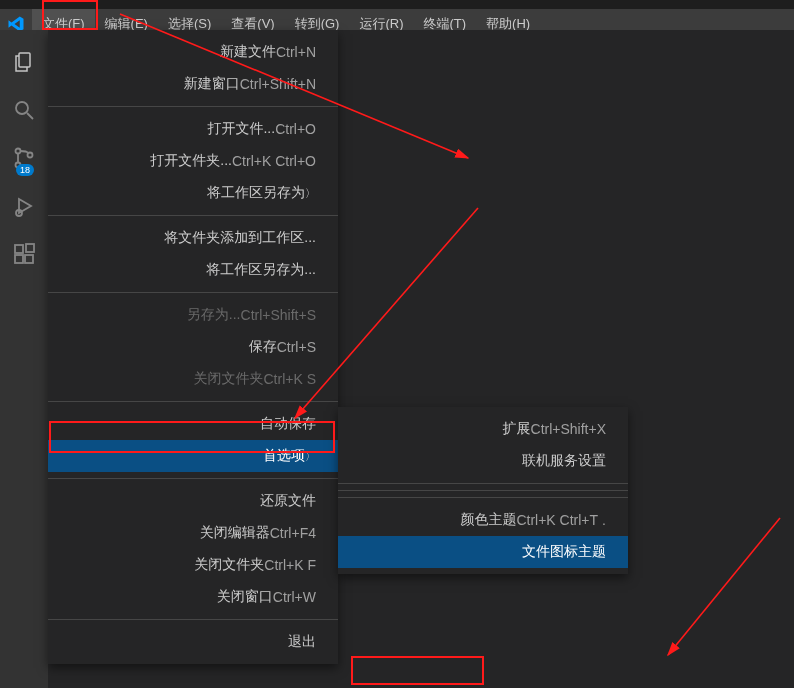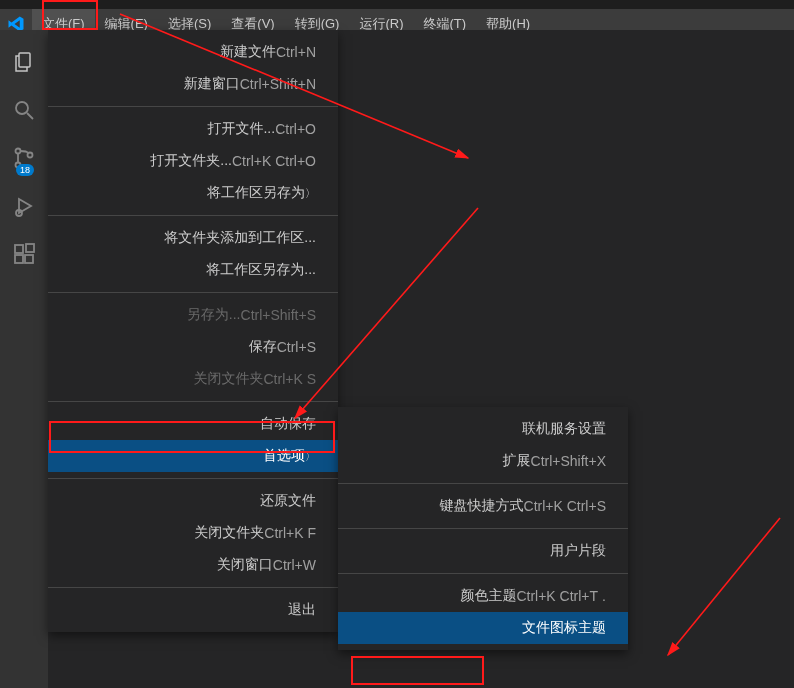--- a/index.html
+++ b/index.html
@@ -273,53 +273,49 @@
     <div class="row highlight">
       <span>首选项</span>
       <span class="chev">〉</span>
     </div>
     <div class="sep"></div>
     <div class="row">
       <span>还原文件</span>
       <span class="shortcut"></span>
     </div>
     <div class="row">
+      <span>关闭编辑器</span>
+      <span class="shortcut">Ctrl+F4</span>
+    </div>
+    <div class="row">
       <span>关闭文件夹</span>
       <span class="shortcut">Ctrl+K F</span>
     </div>
     <div class="row">
       <span>关闭窗口</span>
       <span class="shortcut">Ctrl+W</span>
     </div>
     <div class="sep"></div>
     <div class="row">
       <span>退出</span>
       <span class="shortcut"></span>
     </div>
   </div>
 
 <div class="dropdown sub" id="pref-dropdown">
     <div class="row">
-      <span>联机服务设置</span>
-      <span class="shortcut"></span>
-    </div>
-    <div class="row">
       <span>扩展</span>
       <span class="shortcut">Ctrl+Shift+X</span>
     </div>
-    <div class="sep"></div>
-    <div class="row">
-      <span>键盘快捷方式</span>
-      <span class="shortcut">Ctrl+K Ctrl+S</span>
-    </div>
-    <div class="sep"></div>
-    <div class="row">
-      <span>用户片段</span>
-      <span class="shortcut"></span>
-    </div>
+    <div class="row">
+      <span>联机服务设置</span>
+      <span class="shortcut"></span>
+    </div>
+    <div class="sep"></div>
+    <div class="sep"></div>
     <div class="sep"></div>
     <div class="row">
       <span>颜色主题</span>
       <span class="shortcut">Ctrl+K Ctrl+T<span class="dot">.</span></span>
     </div>
     <div class="row highlight">
       <span>文件图标主题</span>
       <span class="shortcut"></span>
     </div>
   </div>

